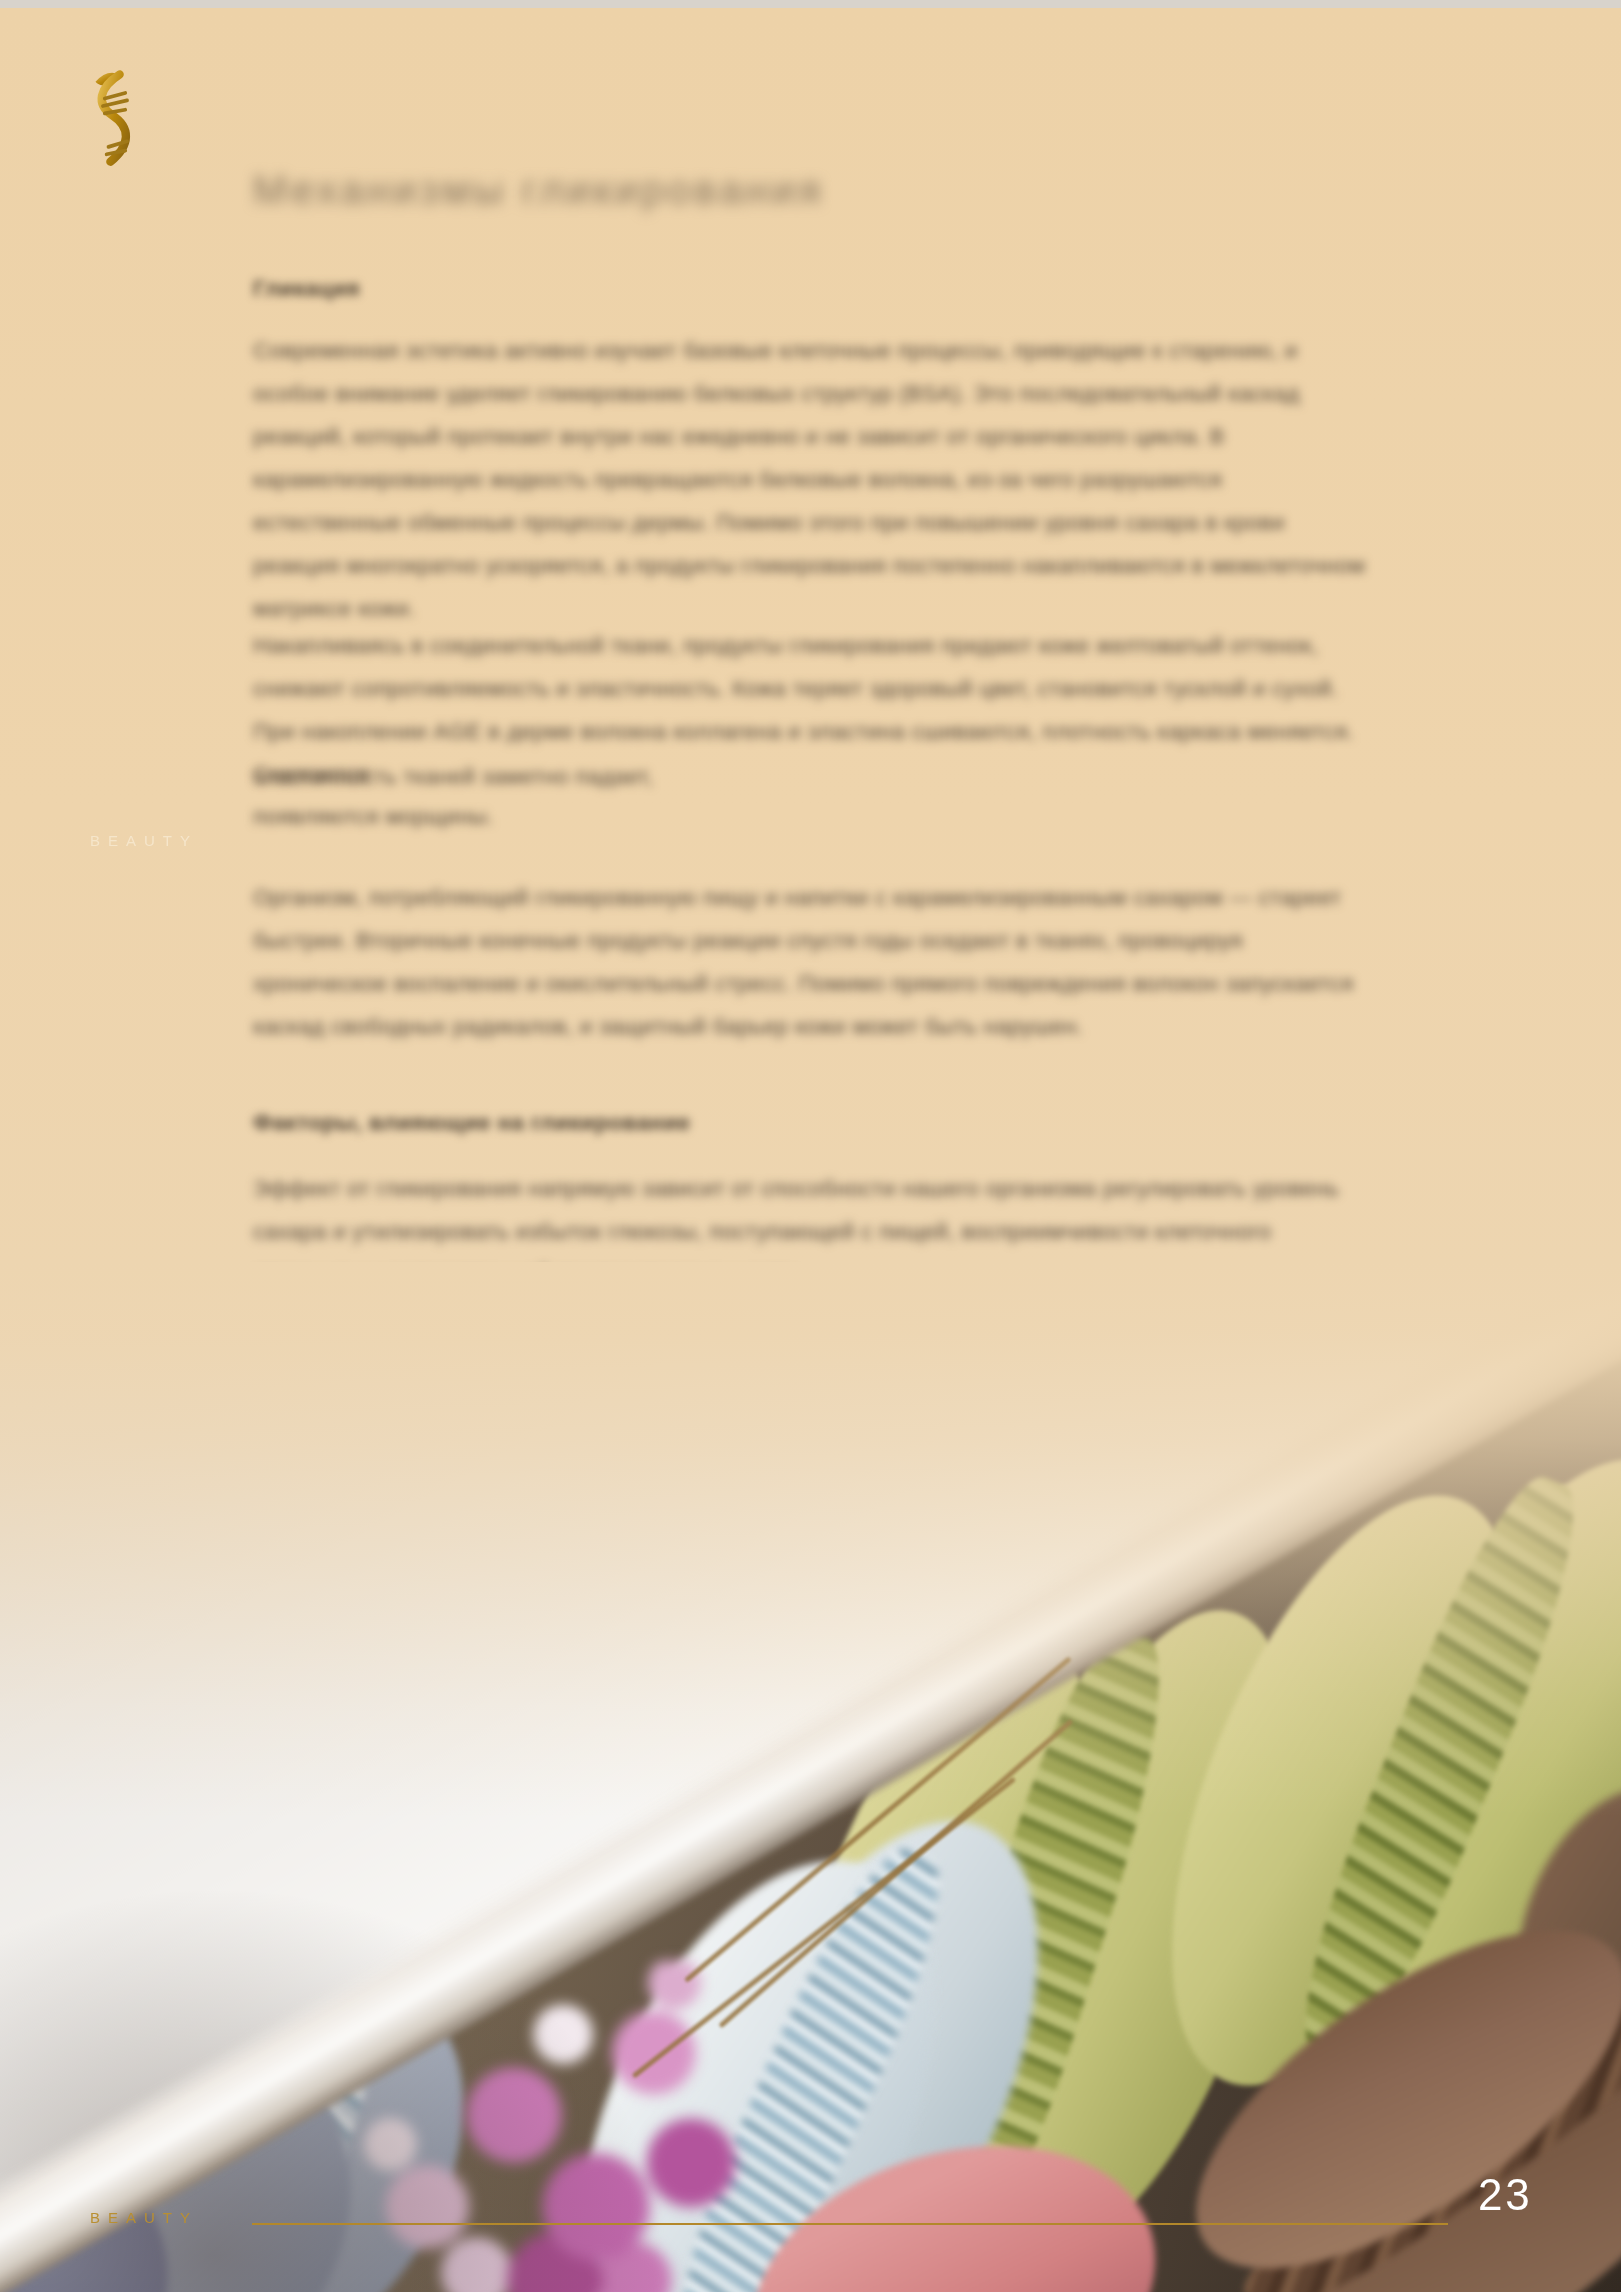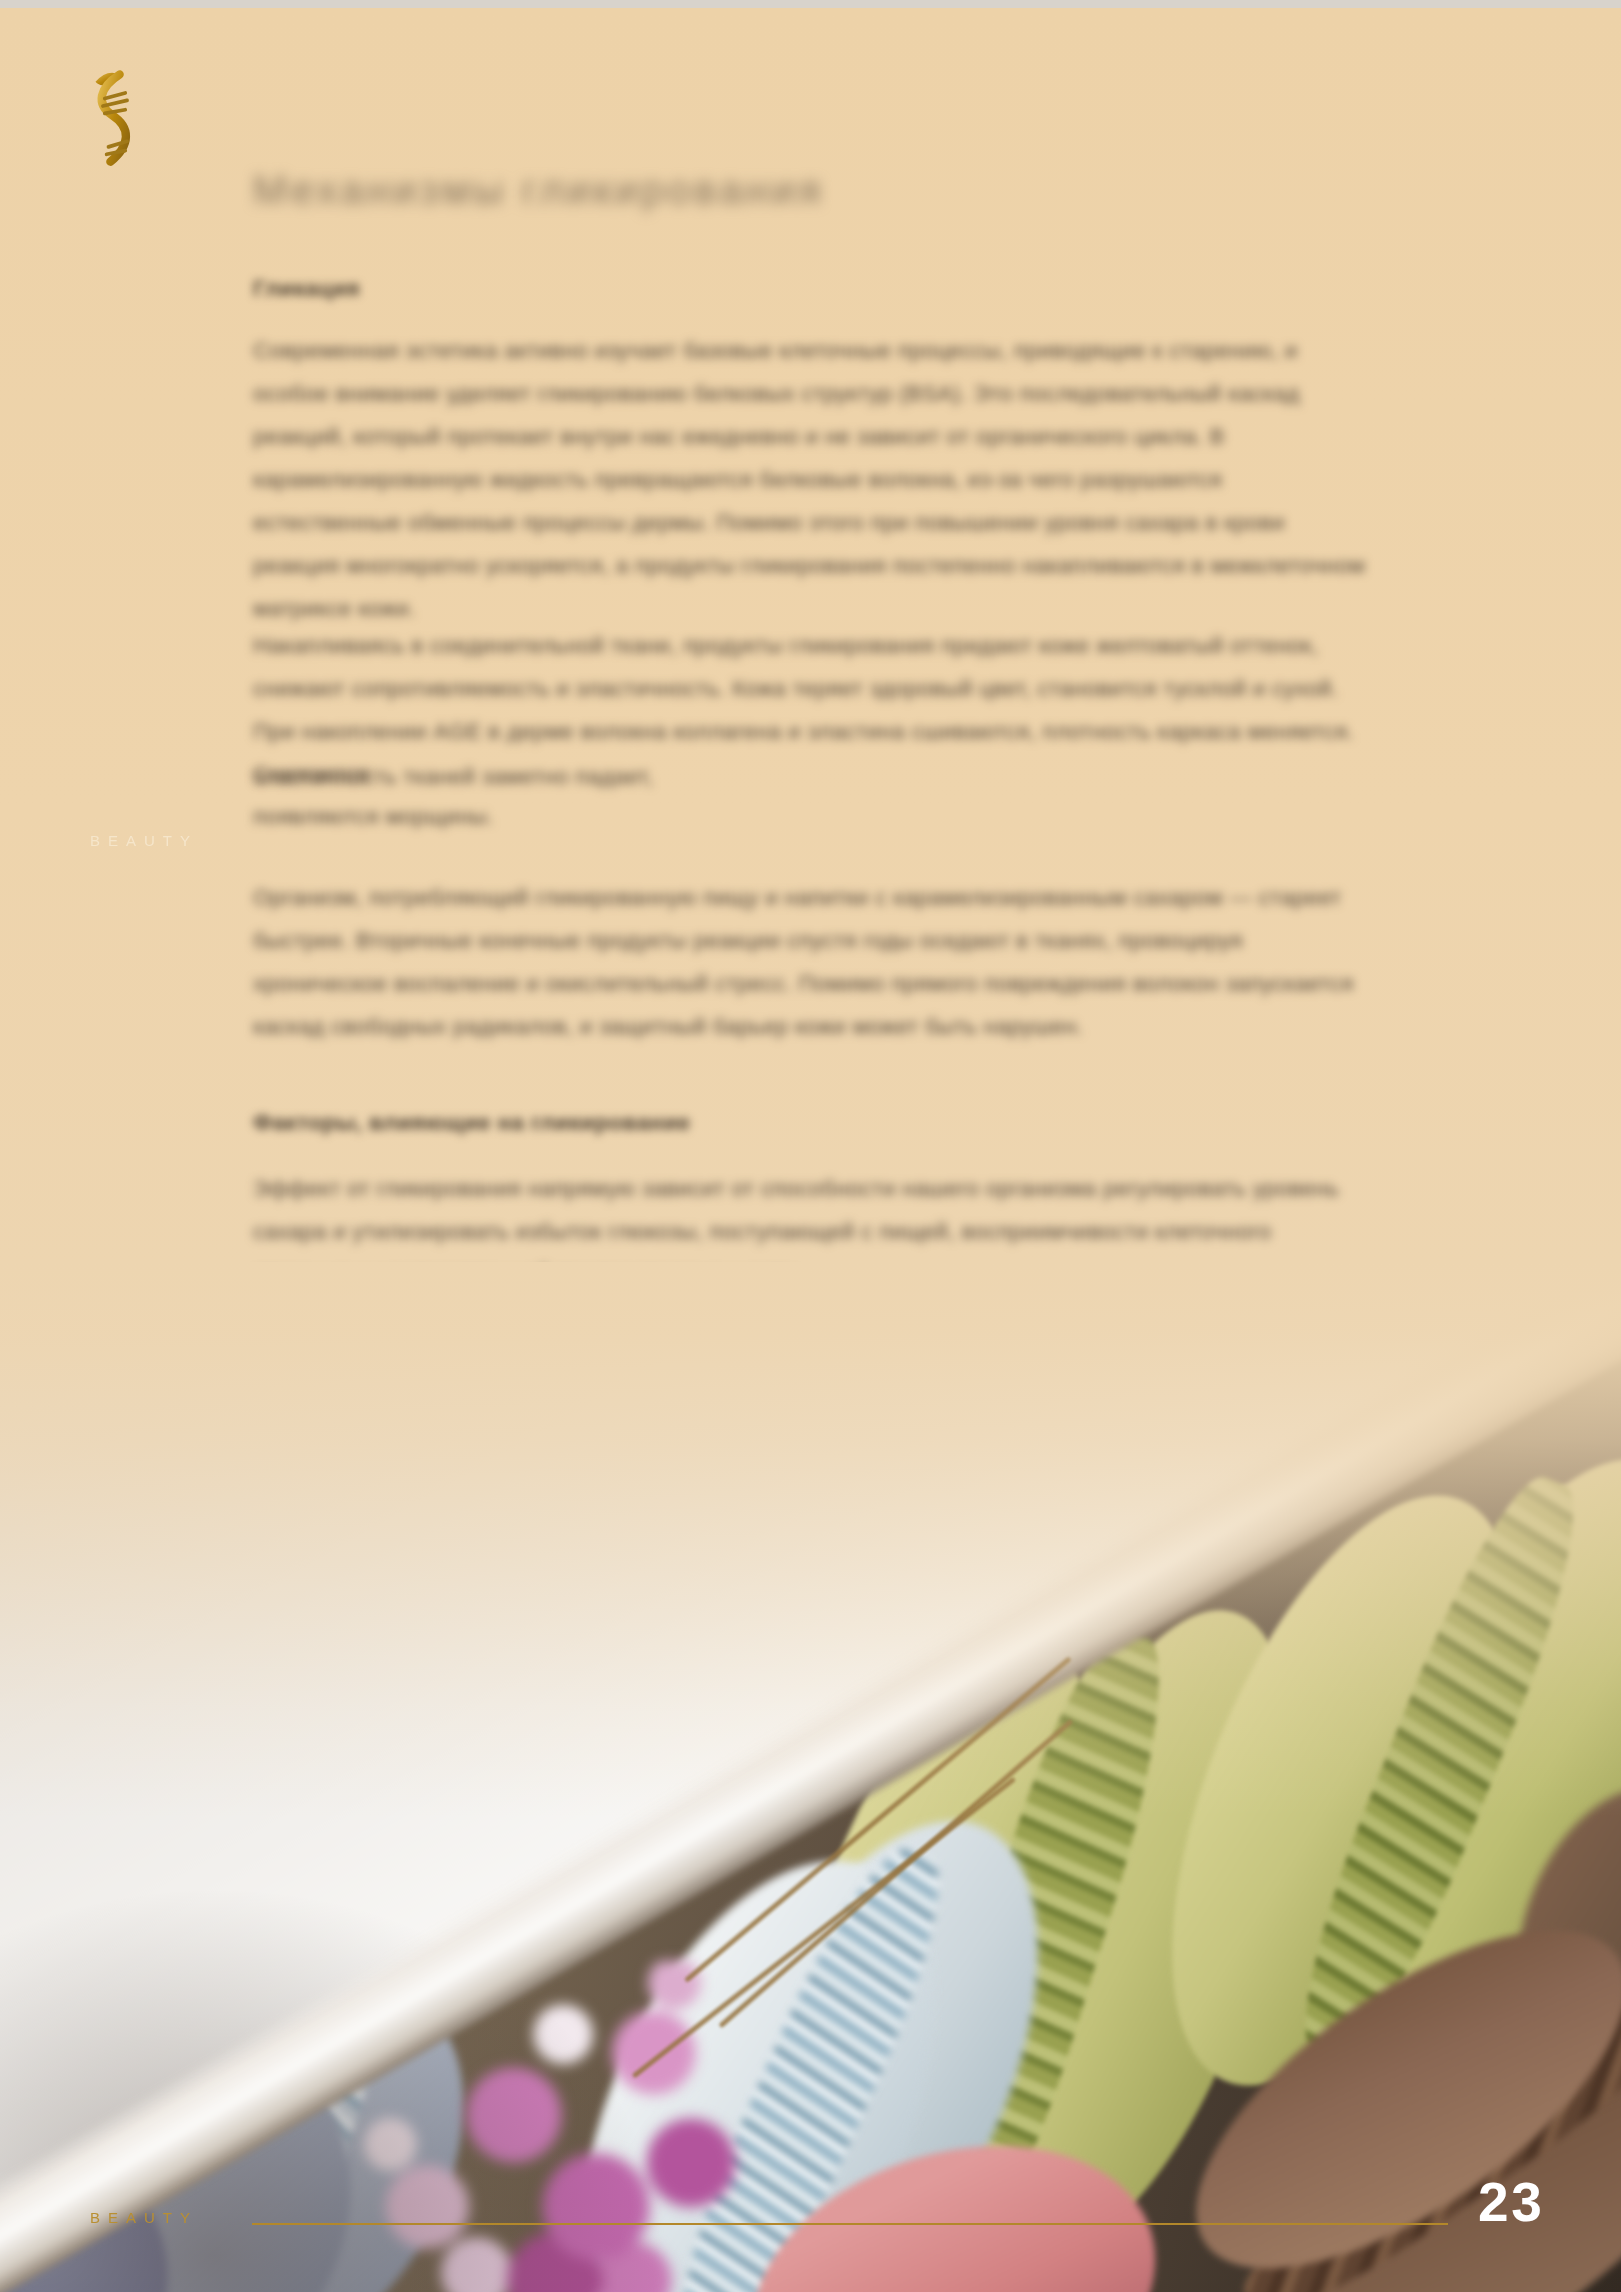--- a/index.html
+++ b/index.html
@@ -119,21 +119,21 @@
   .stem.s2{left:663px;top:609px;width:466px;transform:rotate(-41deg);}
   .stem.s3{left:582px;top:663px;width:484px;transform:rotate(-38deg);}
   
   .photo-fade{position:absolute;left:0;top:1254px;width:1621px;height:555px;
     background:linear-gradient(180deg,#edd5b0 0%,rgba(237,213,176,.96) 12%,rgba(237,213,176,.8) 32%,
       rgba(237,213,176,.5) 56%,rgba(237,213,176,.18) 80%,rgba(237,213,176,0) 100%);}
   
   .brand{position:absolute;left:90px;top:2201px;font-size:15px;letter-spacing:8px;
     font-weight:500;color:#b98f31;}
   .rule{position:absolute;left:252px;top:2215px;width:1196px;height:1.8px;background:#b3882a;}
-  .pagenum{position:absolute;left:1478px;top:2162px;font-size:55px;font-weight:700;
+  .pagenum{position:absolute;left:1478px;top:2162px;font-size:44px;font-weight:400;
     letter-spacing:2.7px;color:#ffffff;}
 </style>
 </head>
 <body>
 
 <div class="page">
 
   <div class="logo">
     <svg width="54" height="104" viewBox="0 0 58 112" xmlns="http://www.w3.org/2000/svg">
       <defs>

